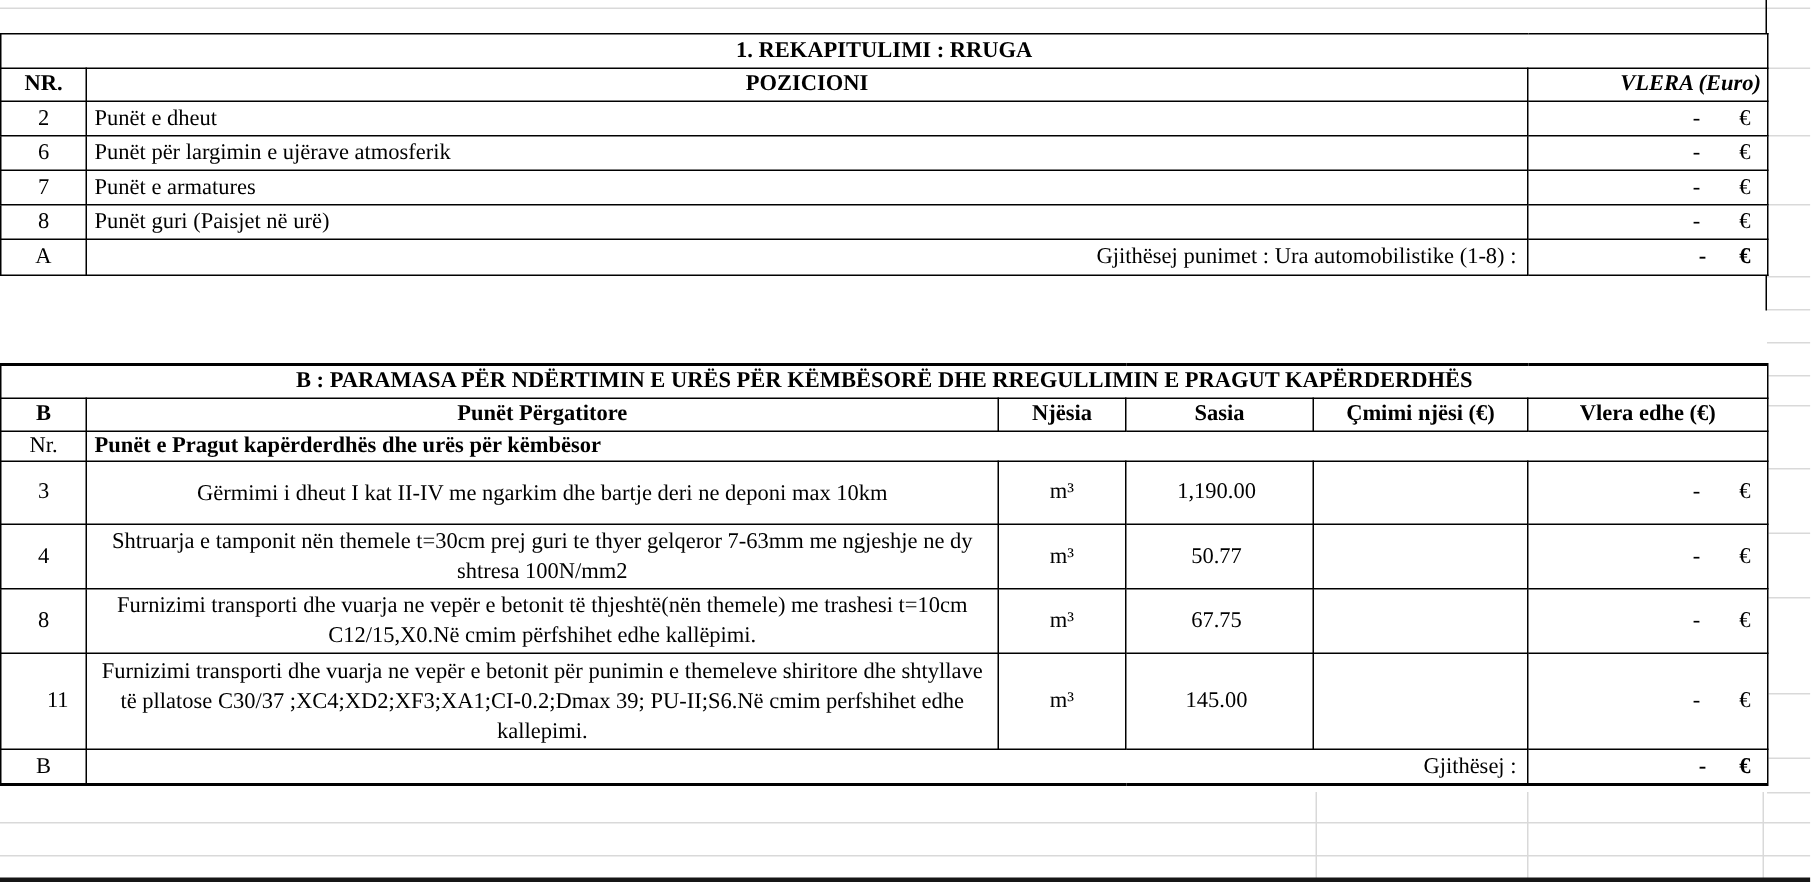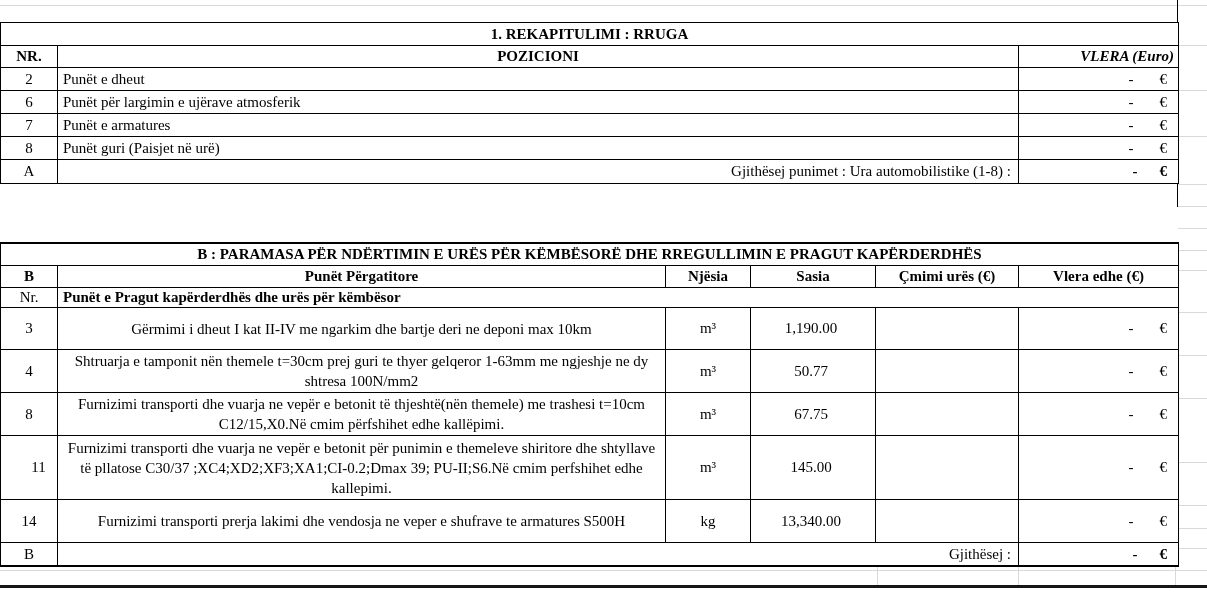--- a/index.html
+++ b/index.html
@@ -134,21 +134,21 @@
       </colgroup>
     <tbody>
         <tr>
       <td colspan="6" class="t-title" style="height:21px;border-top-width:2px;">B : PARAMASA PËR NDËRTIMIN E URËS PËR KËMBËSORË DHE RREGULLIMIN E  PRAGUT KAPËRDERDHËS</td>
     </tr>
     <tr>
       <td class="hdr" style="height:21px;">B</td>
       <td class="hdr">Punët Përgatitore</td>
       <td class="hdr">Njësia</td>
       <td class="hdr">Sasia</td>
-      <td class="hdr">Çmimi urës (€)</td>
+      <td class="hdr">Çmimi njësi (€)</td>
       <td class="hdr">Vlera edhe (€)</td>
     </tr>
     <tr>
       <td class="c" style="height:19px;">Nr.</td>
       <td colspan="5" class="lbl bold">Punët e Pragut kapërderdhës dhe urës për këmbësor</td>
     </tr>
     <tr>
       <td class="c" style="height:41px;">3</td>
       <td class="desc">Gërmimi i dheut I kat II-IV me ngarkim dhe bartje deri ne deponi max 10km</td>
       <td class="c">m³</td>
@@ -156,21 +156,21 @@
       <td></td>
       <td class="acct">
             <div class="in">
               <span>-</span>
               <span>€</span>
             </div>
           </td>
     </tr>
     <tr>
       <td class="c" style="height:42px;">4</td>
-      <td class="desc">Shtruarja e tamponit nën themele t=30cm prej guri te thyer gelqeror 1-63mm me ngjeshje ne dy shtresa 100N/mm2</td>
+      <td class="desc">Shtruarja e tamponit nën themele t=30cm prej guri te thyer gelqeror 7-63mm me ngjeshje ne dy shtresa 100N/mm2</td>
       <td class="c">m³</td>
       <td class="qty">50.77</td>
       <td></td>
       <td class="acct">
             <div class="in">
               <span>-</span>
               <span>€</span>
             </div>
           </td>
     </tr>
@@ -185,33 +185,20 @@
               <span>-</span>
               <span>€</span>
             </div>
           </td>
     </tr>
     <tr>
       <td class="c" style="height:63px;padding-left:23px;">11</td>
       <td class="desc">Furnizimi transporti dhe vuarja ne vepër e betonit për punimin e themeleve shiritore dhe shtyllave të pllatose C30/37 ;XC4;XD2;XF3;XA1;CI-0.2;Dmax 39; PU-II;S6.Në cmim perfshihet edhe kallepimi.</td>
       <td class="c">m³</td>
       <td class="qty">145.00</td>
-      <td></td>
-      <td class="acct">
-            <div class="in">
-              <span>-</span>
-              <span>€</span>
-            </div>
-          </td>
-    </tr>
-    <tr>
-      <td class="c" style="height:42px;">14</td>
-      <td class="desc">Furnizimi transporti prerja lakimi dhe vendosja ne veper e shufrave te armatures S500H</td>
-      <td class="c">kg</td>
-      <td class="qty">13,340.00</td>
       <td></td>
       <td class="acct">
             <div class="in">
               <span>-</span>
               <span>€</span>
             </div>
           </td>
     </tr>
     <tr>
       <td class="c" style="height:22px;">B</td>

